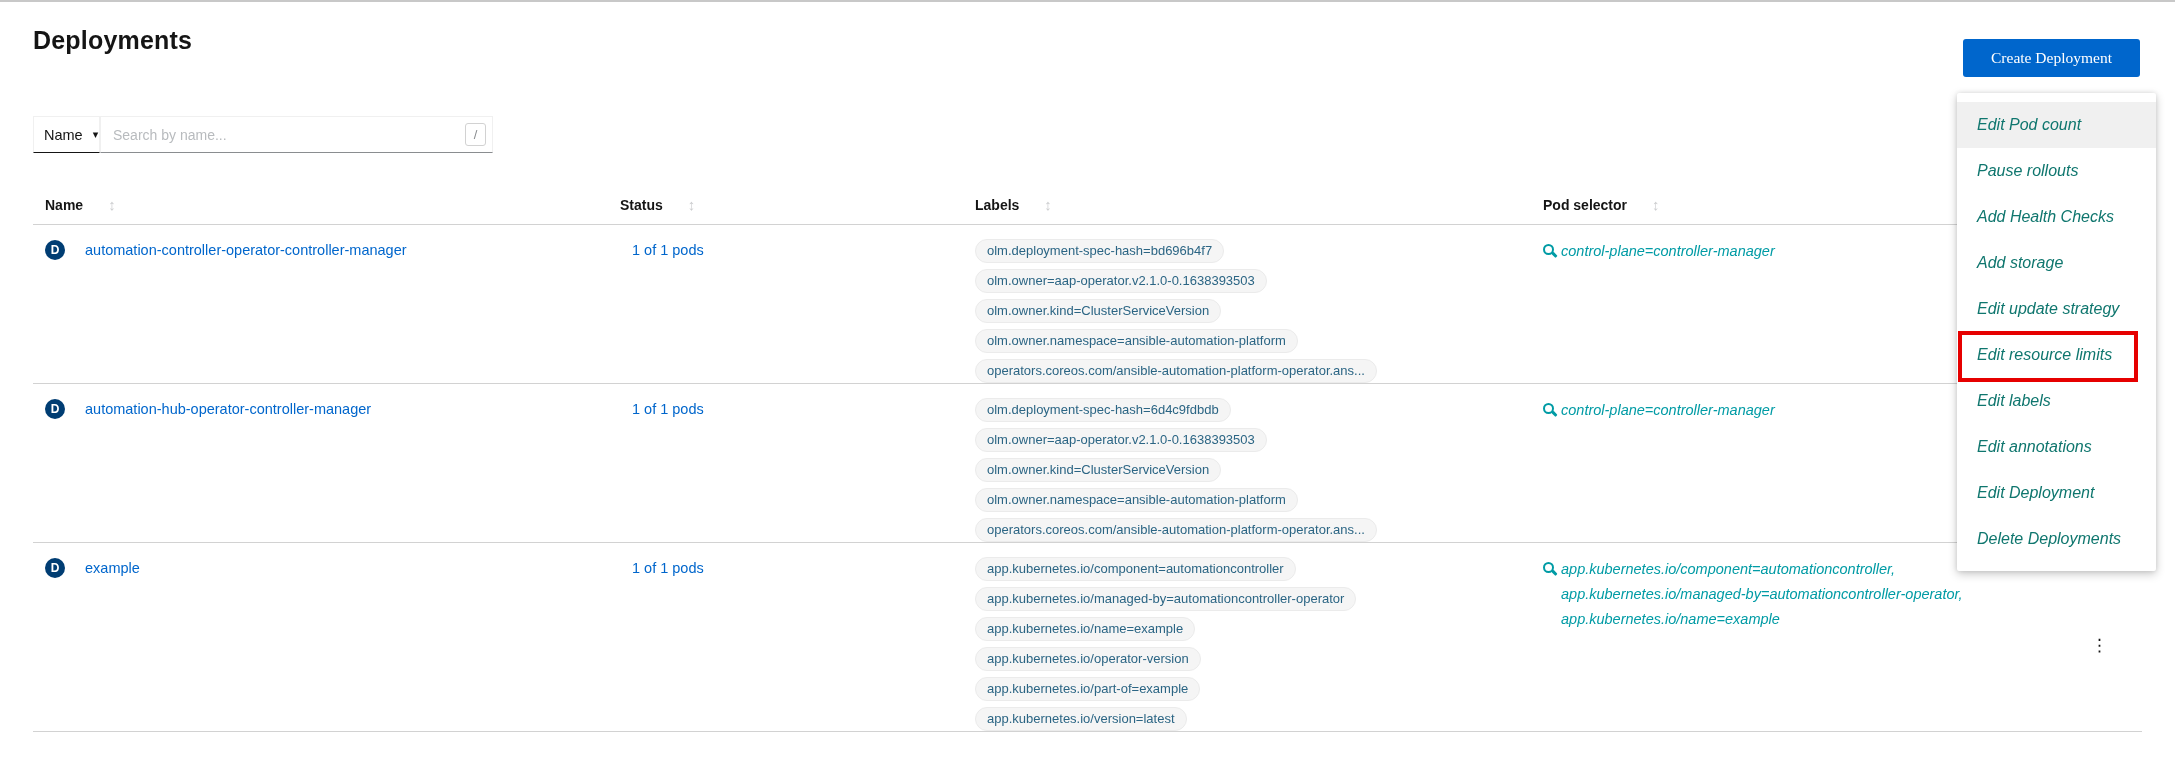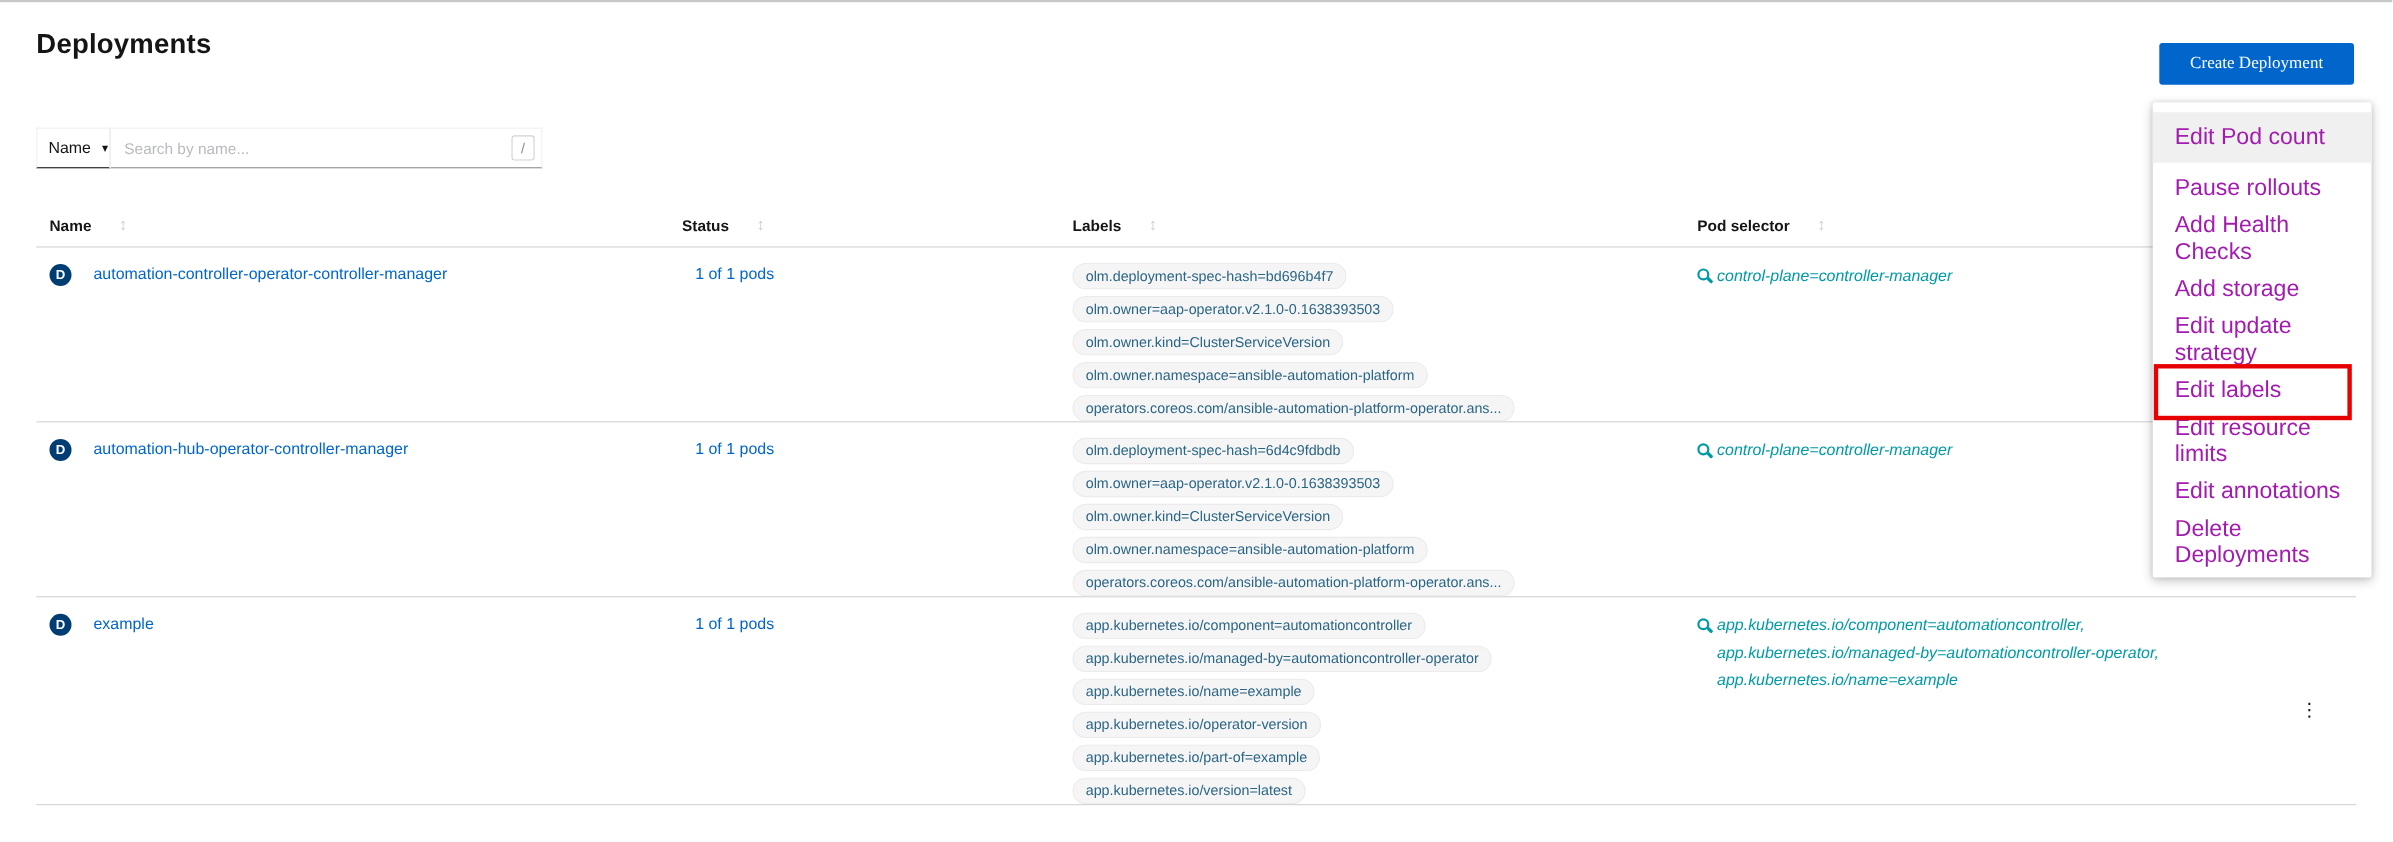--- a/index.html
+++ b/index.html
@@ -52,21 +52,21 @@
   .selector-links { display:flex; flex-direction:column; }
   a.selector-link { color:#009ba5; text-decoration:none; font-size:14.5px; line-height:25px; cursor:pointer; }
   .kebab-cell { display:flex; justify-content:flex-end; padding-right:34px; padding-top:16px; }
   .kebab-btn { border:none; background:none; font-size:17px; line-height:1; color:#151515; cursor:pointer;
     letter-spacing:0; font-family:inherit; }
 
   
   .menu { position:absolute; left:1957px; top:93px; width:199px; background:#fff; z-index:50;
     padding:9px 0; border-radius:2px; box-shadow:0 3px 10px rgba(3,3,3,.22), 0 0 4px rgba(3,3,3,.1); }
   .menu-item { display:flex; align-items:center; width:100%; height:46px; padding:0 10px 0 20px;
-    background:none; border:none; font-size:21px; color:#a21caf; font-family:inherit; text-align:left; cursor:pointer; }
+    background:none; border:none; font-size:16px; color:#0f766e; font-family:inherit; text-align:left; cursor:pointer;font-style:italic; }
   .menu-item.hovered { background:#f0f0f0; }
   .red-box { position:absolute; left:1px; top:238px; width:180px; height:51px;
     border:4px solid #e60000; pointer-events:none; }
 </style>
 </head>
 <body>
 
 <div class="page">
   <div class="top-line"></div>
 
@@ -180,19 +180,20 @@
         </div>
       </div>
   </div>
 
   <div class="menu" id="menu">
       <button class="menu-item hovered">Edit Pod count</button>
       <button class="menu-item">Pause rollouts</button>
       <button class="menu-item">Add Health Checks</button>
       <button class="menu-item">Add storage</button>
       <button class="menu-item">Edit update strategy</button>
+      <button class="menu-item">Edit resource limits</button>
       <button class="menu-item">Edit labels</button>
-      <button class="menu-item">Edit resource limits</button>
       <button class="menu-item">Edit annotations</button>
+      <button class="menu-item">Edit Deployment</button>
       <button class="menu-item">Delete Deployments</button>
       <div class="red-box"></div>
     </div>
 </div>
 
 </body></html>

